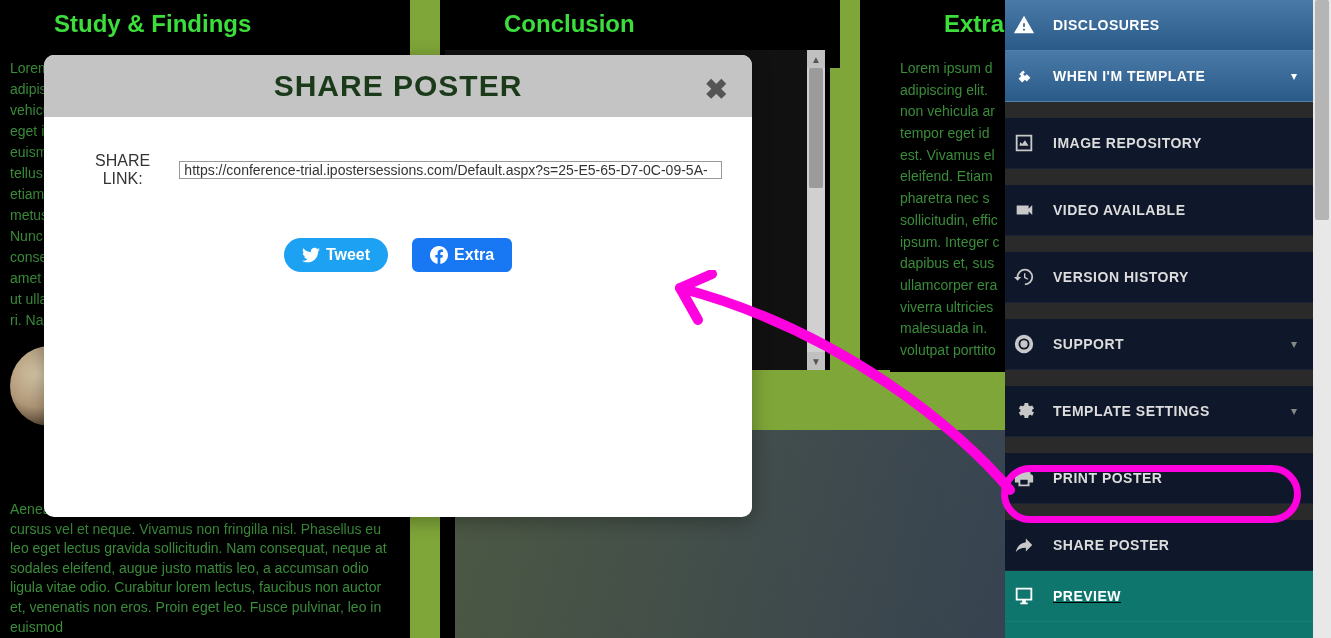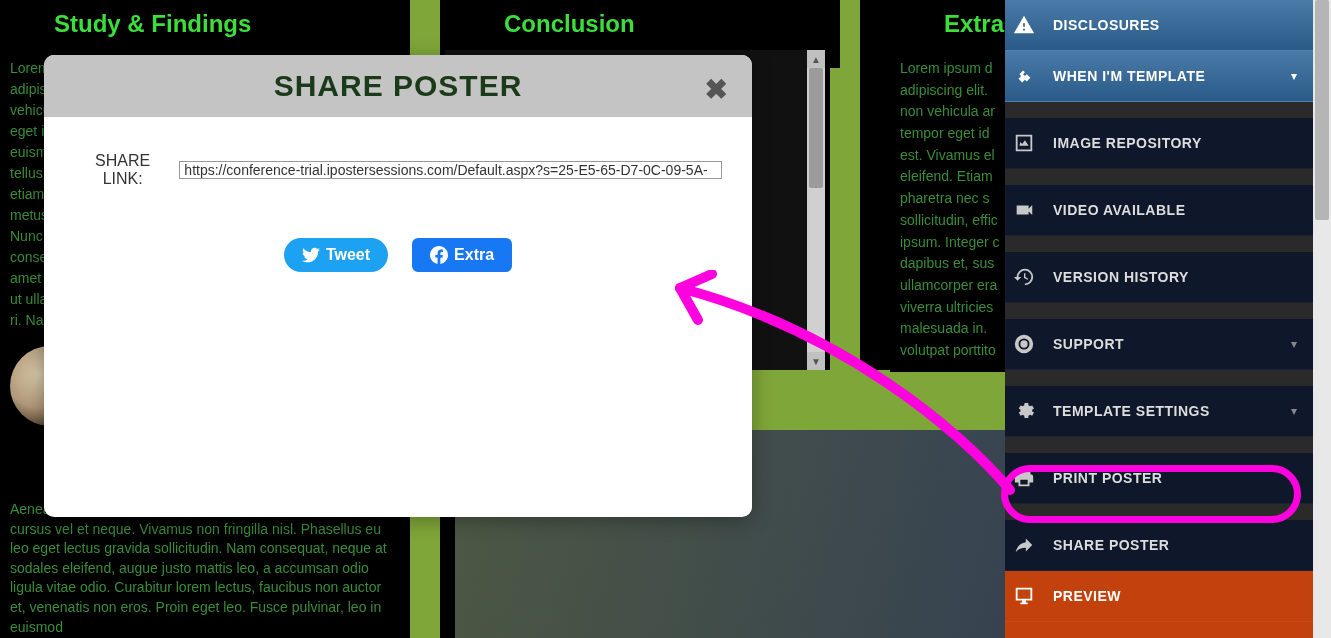--- a/index.html
+++ b/index.html
@@ -219,21 +219,21 @@
       height: 51px;
       display: flex;
       align-items: center;
       padding: 0 8px;
       border-bottom: 1px solid rgba(255,255,255,0.05);
       cursor: pointer;
       position: relative;
     }
     .sidebar-item.blue { background: linear-gradient(180deg, #4a7ba8, #2a5a88); }
     .sidebar-item.dark { background: #0f172a; margin-top: 16px; }
-    .sidebar-item.green { background: #c2410c; }
+    .sidebar-item.green { background: #0f766e; text-decoration: underline; }
     .sidebar-icon {
       width: 22px;
       height: 22px;
       margin-right: 18px;
       display: flex;
       align-items: center;
       justify-content: center;
       color: #fff;
       fill: #fff;
     }

